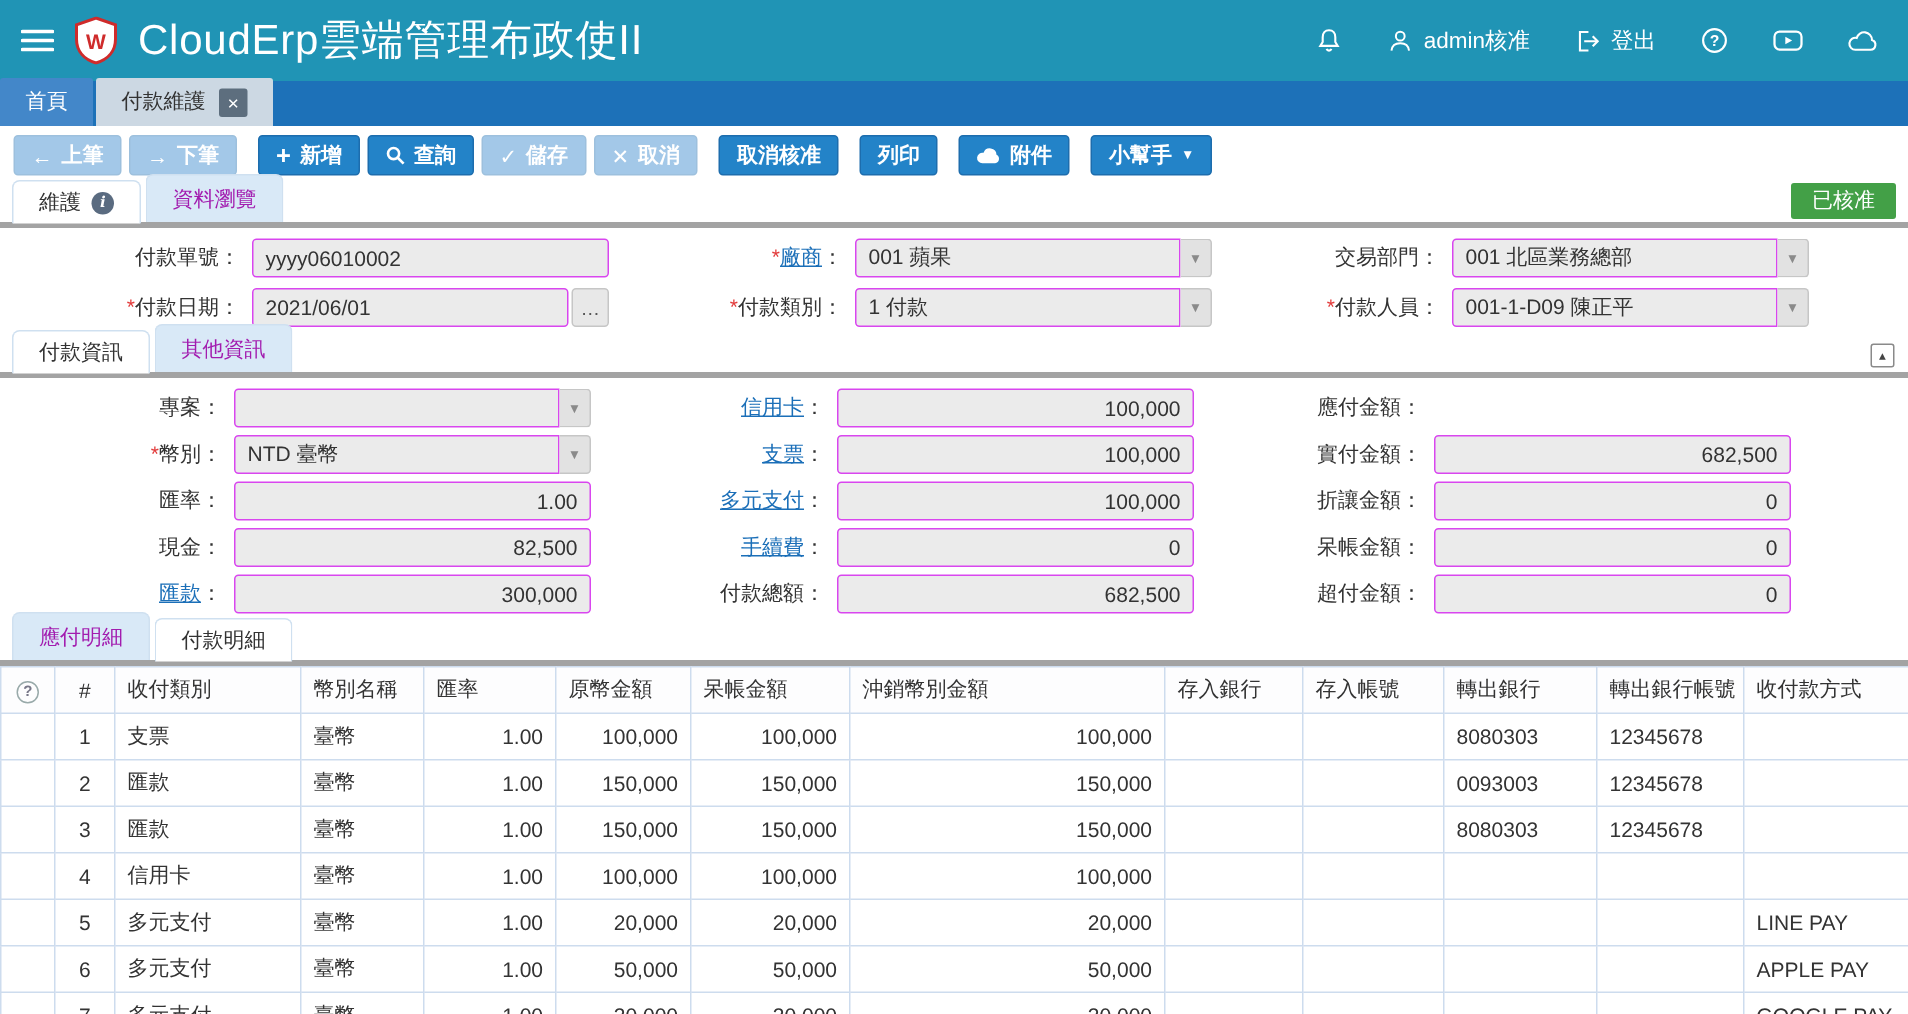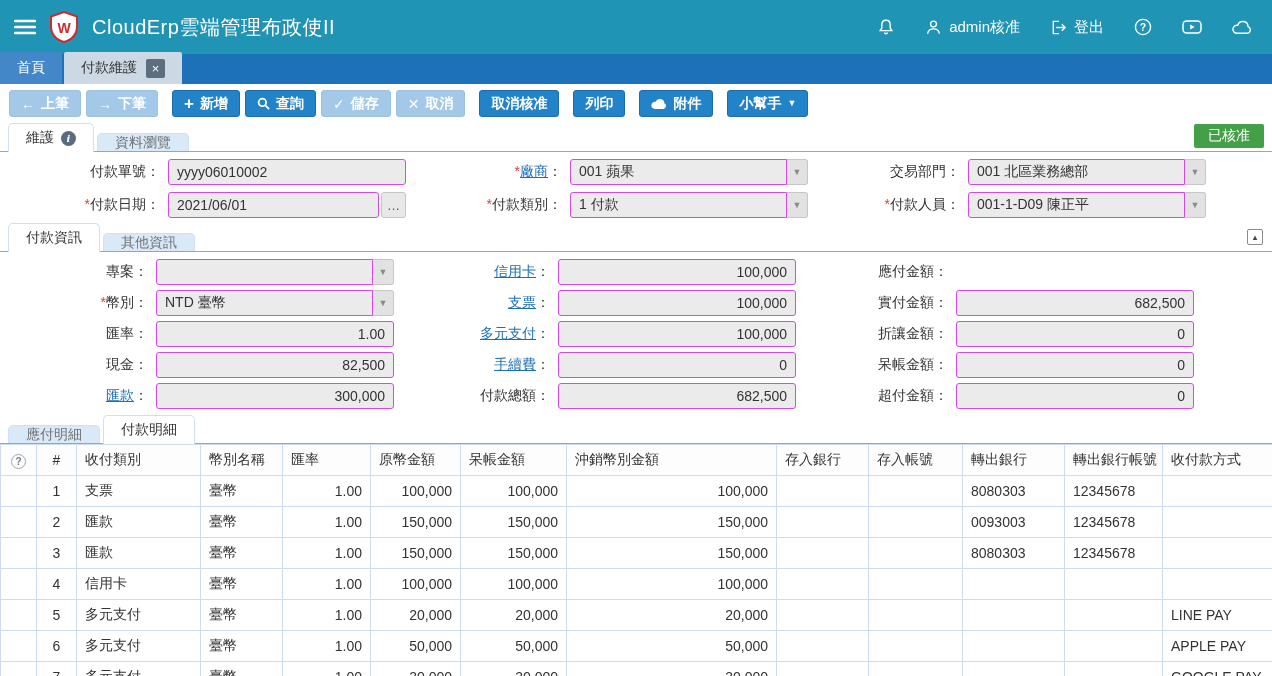--- a/index.html
+++ b/index.html
@@ -5,42 +5,42 @@
   * { box-sizing: border-box; margin: 0; padding: 0; }
   html,body { width:1272px; height:676px; overflow:hidden; }
   body {
     font-family: "Liberation Sans", "DejaVu Sans", sans-serif;
     font-size: 14px; color: #333; background: #fff;
   }
 
   
   .topbar { height:54px; background:#2094b5; display:flex; align-items:center; padding:0 20px 0 14px; gap:13px; color:#fff; }
   .icon-btn { display:flex; align-items:center; justify-content:center; cursor:pointer; }
-  .app-title { font-size:20px; letter-spacing:.5px; white-space:nowrap; }
+  .app-title { font-size:28px; letter-spacing:.5px; white-space:nowrap; }
   .topbar-right { margin-left:auto; display:flex; align-items:center; gap:30px; font-size:15px; }
   .tb-item { display:flex; gap:7px; cursor:pointer; white-space:nowrap; }
 
   
   .page-tabs { height:30px; background:#1d71b8; display:flex; align-items:flex-end; }
   .ptab { height:30px; display:flex; align-items:center; padding:16px 17px; color:#fff; gap:9px; cursor:pointer; border-radius:2px 2px 0 0; }
   .ptab.home { background:#4387c9; margin-right:2px; }
   .ptab.active { background:#ccd8e3; color:#333; }
   .tab-close { width:19px; height:19px; background:#5d6e7e; color:#fff; border-radius:2px; display:flex; align-items:center; justify-content:center; font-size:13px; line-height:1; cursor:pointer; }
 
   
   .toolbar { display:flex; align-items:center; gap:5px; padding:6px 9px; background:#fff; }
   .btn { display:inline-flex; align-items:center; gap:6px; height:27px; padding:0 11px; background:#2383c8; border:1px solid #1d6dad; border-radius:3px; color:#fff; font-size:14px; font-weight:bold; cursor:pointer; font-family:inherit; white-space:nowrap; }
   .btn.disabled { background:#a3c8e8; border-color:#9dc0dd; cursor:default; }
   .btn .bicon { font-weight:bold; display:inline-flex; align-items:center; line-height:1; }
   .btn svg { display:block; }
   .tsep { width:4px; }
 
   
-  .subtabs { display:flex; align-items:flex-end; padding:0 8px; border-bottom:1px solid #a3a3a3; height:29px; gap:3px; position:relative; }
-  .stab { height:18px; display:flex; align-items:center; padding:0 17px; background:#d9e9f7; border:1px solid #cfe0f0; border-bottom:none; border-radius:5px 5px 0 0; color:#737373; cursor:pointer; gap:7px; white-space:nowrap; }
+  .subtabs { display:flex; align-items:flex-end; padding:0 8px; border-bottom:4px solid #a3a3a3; height:29px; gap:3px; position:relative; }
+  .stab { height:32px; display:flex; align-items:center; padding:0 17px; background:#d9e9f7; border:1px solid #cfe0f0; border-bottom:none; border-radius:5px 5px 0 0; color:#a21caf; cursor:pointer; gap:7px; white-space:nowrap; }
   .stab.active { background:#fff; color:#333; margin-bottom:-1px; height:29px; }
   .badge { margin-left:auto; align-self:center; background:#43a047; color:#fff; padding:3px 14px; border-radius:2px; margin-bottom:3px; }
   .info-circle { width:15px; height:15px; border-radius:50%; background:#5a6b80; color:#fff; font-size:10px; font-style:italic; font-weight:bold; display:inline-flex; align-items:center; justify-content:center; font-family:"DejaVu Serif", serif; }
   .collapse-icon { position:absolute; right:9px; top:6px; width:16px; height:16px; border:1px solid #8a8a8a; border-radius:2px; display:flex; align-items:center; justify-content:center; font-size:9px; color:#444; background:#fff; cursor:pointer; }
 
   
   .form-area { padding:7px 20px 5px; display:grid; grid-template-columns:402px 398px 430px; row-gap:7px; }
   .detail-area { padding:7px 8px 5px; display:grid; grid-template-columns:402px 398px 430px; row-gap:5px; }
   .field { display:flex; align-items:center; height:26px; }
   .flabel { width:148px; text-align:right; padding-right:8px; white-space:nowrap; color:#333; }

